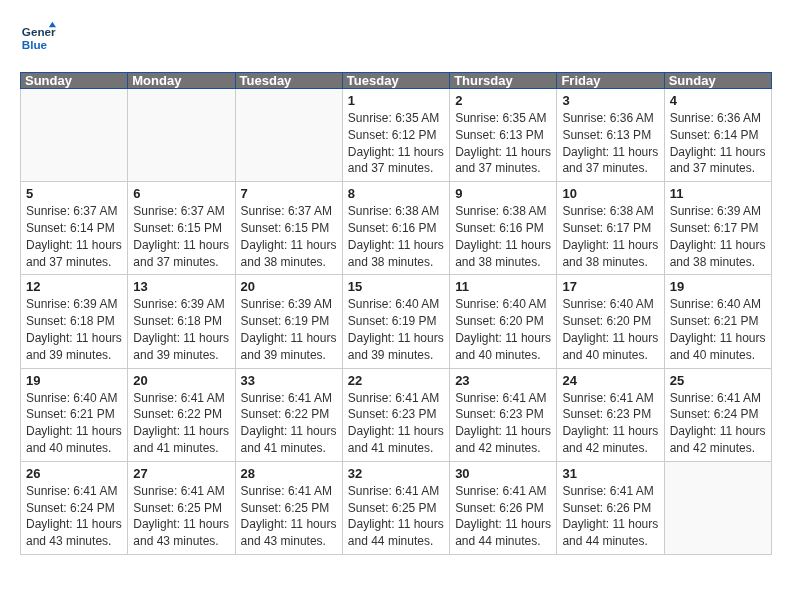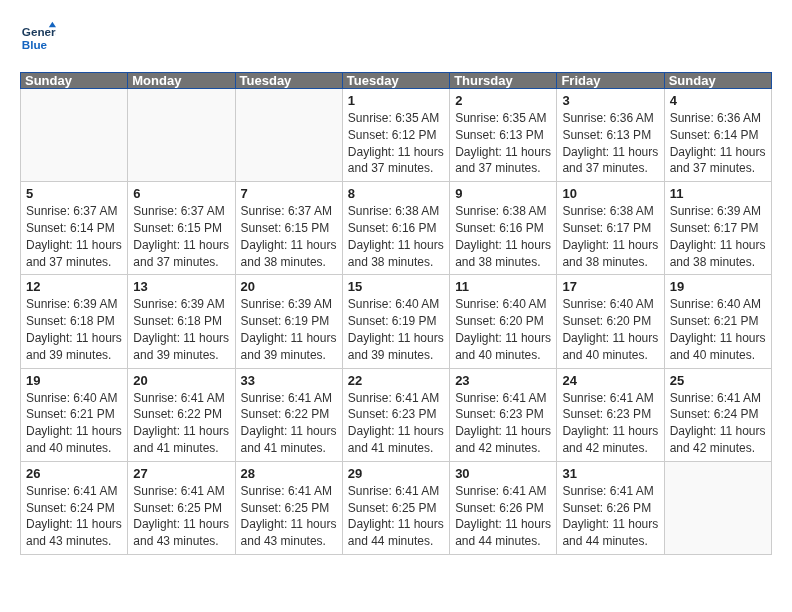--- a/index.html
+++ b/index.html
@@ -310,21 +310,21 @@
 and 43 minutes.</div>
           </td>
           <td>
             <div class="day-number">28</div>
             <div class="day-info" style="white-space: pre-line;">Sunrise: 6:41 AM
 Sunset: 6:25 PM
 Daylight: 11 hours
 and 43 minutes.</div>
           </td>
           <td>
-            <div class="day-number">29</div>
+            <div class="day-number">32</div>
             <div class="day-info" style="white-space: pre-line;">Sunrise: 6:41 AM
 Sunset: 6:25 PM
 Daylight: 11 hours
 and 44 minutes.</div>
           </td>
           <td>
             <div class="day-number">30</div>
             <div class="day-info" style="white-space: pre-line;">Sunrise: 6:41 AM
 Sunset: 6:26 PM
 Daylight: 11 hours

